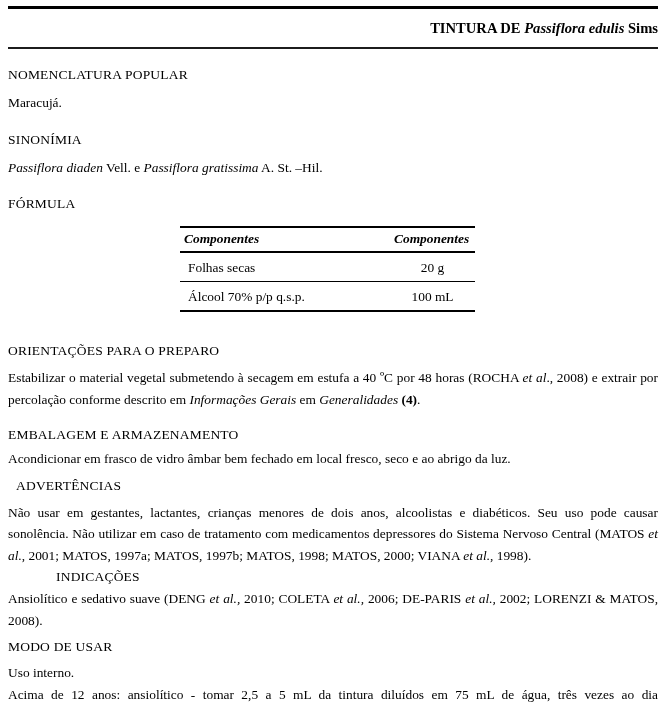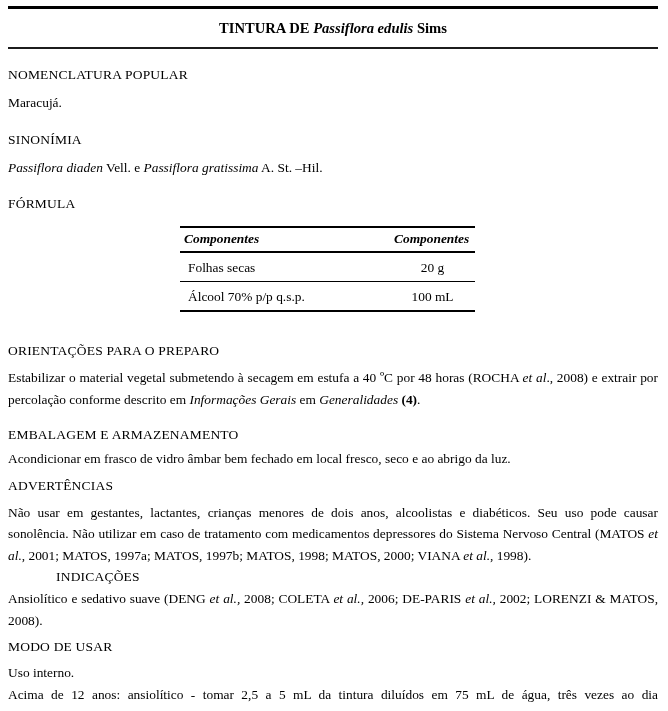--- a/index.html
+++ b/index.html
@@ -9,21 +9,21 @@
     font-family: "Liberation Serif", serif;
     color: #000000;
   }
   .page { padding: 6px 10px 0 8px; }
 
   .rule-thick { border-top: 3px solid #000000; }
   .rule-thin  { border-top: 2px solid #1c1c1c; }
 
   .title {
     font-size: 14.6px; line-height: 20px;
-    text-align: center; margin: 9px 0;
+    text-align: right; margin: 9px 0;
   }
 
   .heading {
     font-size: 13.5px; line-height: 17px;
     margin-top: 17px; letter-spacing: 0.2px;
   }
   .para {
     font-size: 13.4px; line-height: 21.5px;
     margin-top: 9px; text-align: justify;
   }
@@ -56,21 +56,21 @@
   .formula-table tr:last-child td { border-bottom: none; margin-top: 9px; }
   .formula-table .comp-h { width: 210px; }
   .formula-table td.comp { text-align: left; padding-left: 8px; }
   .formula-table td.qty  { text-align: center; }
 
   
   .h-orientacoes  { margin-top: 30px; }
   .p-orientacoes  { margin-top: 8px; }
   .h-embalagem    { margin-top: 16px; }
   .p-embalagem    { margin-top: 5px; }
-  .h-advertencias { margin-top: 7px; }
+  .h-advertencias { margin-top: 7px; margin-left: 8px; }
   .p-advertencias { margin-top: 8px; }
   .h-indicacoes   { margin-top: 2px; margin-left: 48px; }
   .p-indicacoes   { margin-top: 3px; }
   .h-modo         { margin-top: 7px; }
   .p-uso          { margin-top: 7px; text-align: left; }
   .p-posologia    { margin-top: 0; }
 </style>
 </head>
 <body>
 
@@ -124,21 +124,21 @@
     <p class="para p-embalagem">Acondicionar em frasco de vidro âmbar bem fechado em local fresco, seco e ao abrigo da luz.</p>
   </div>
 
   <div>
     <div class="heading h-advertencias">ADVERTÊNCIAS</div>
     <p class="para p-advertencias"><span class="n">Não usar em gestantes, lactantes, crianças menores de dois anos, alcoolistas e diabéticos. Seu uso pode causar sonolência. Não utilizar em caso de tratamento com medicamentos depressores do Sistema Nervoso Central (MATOS </span><span class="i">et al.</span><span class="n">, 2001; MATOS, 1997a; MATOS, 1997b; MATOS, 1998; MATOS, 2000; VIANA </span><span class="i">et al.</span><span class="n">, 1998).</span></p>
   </div>
 
   <div>
     <div class="heading h-indicacoes">INDICAÇÕES</div>
-    <p class="para p-indicacoes"><span class="n">Ansiolítico e sedativo suave (DENG </span><span class="i">et al.,</span><span class="n"> 2008; COLETA </span><span class="i">et al.,</span><span class="n"> 2006; DE-PARIS </span><span class="i">et al.,</span><span class="n"> 2002; LORENZI &amp; MATOS, 2008).</span></p>
+    <p class="para p-indicacoes"><span class="n">Ansiolítico e sedativo suave (DENG </span><span class="i">et al.,</span><span class="n"> 2010; COLETA </span><span class="i">et al.,</span><span class="n"> 2006; DE-PARIS </span><span class="i">et al.,</span><span class="n"> 2002; LORENZI &amp; MATOS, 2008).</span></p>
   </div>
 
   <div>
     <div class="heading h-modo">MODO DE USAR</div>
     <p class="para p-uso">Uso interno.</p>
     <p class="para p-posologia">Acima de 12 anos: ansiolítico - tomar 2,5 a 5 mL da tintura diluídos em 75 mL de água, três vezes ao dia (VANACLOCHA, 1999); sedativo suave - tomar 5 mL da tintura diluídos em 75mL de água, 1 hora antes de deitar.</p>
   </div>
 
 </div>
 

